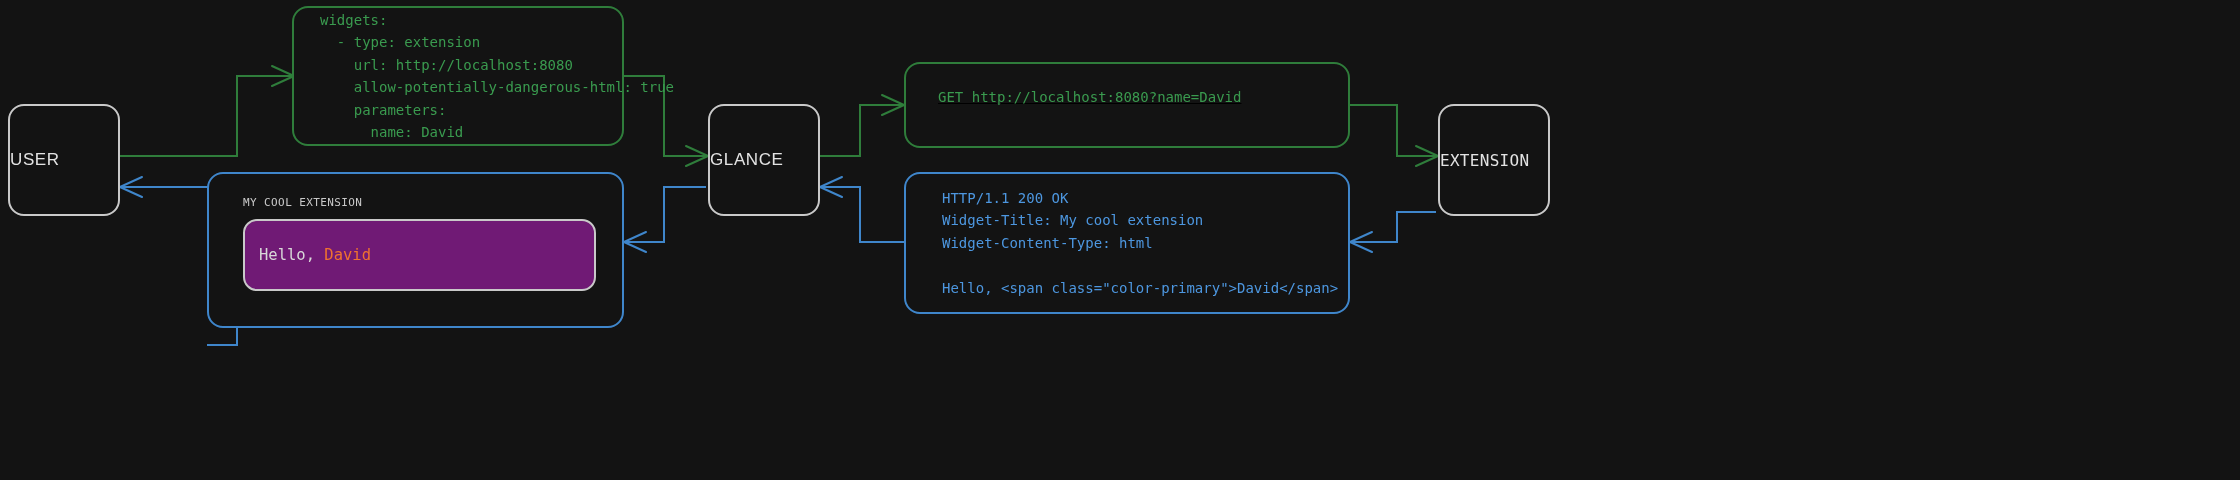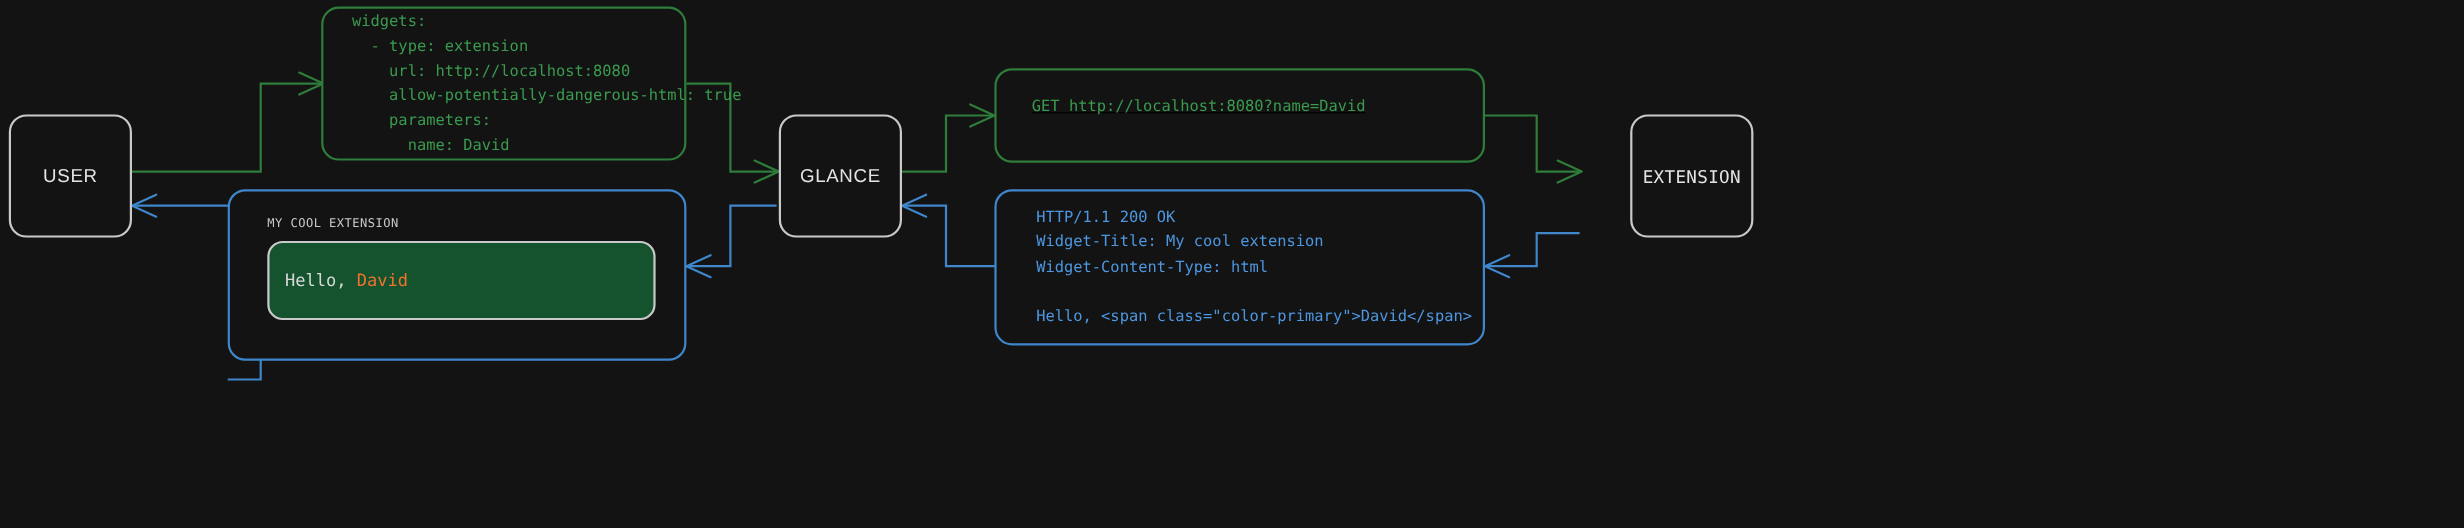--- a/index.html
+++ b/index.html
@@ -18,21 +18,20 @@
 
   
   .node {
     position: absolute;
     box-sizing: border-box;
     border: 2px solid #c9c9c9;
     border-radius: 16px;
     background: #131313;
     display: flex;
     align-items: center;
-    justify-content: center;
   }
   .node-label {
     color: #e3e3e3;
     font-size: 17px;
     letter-spacing: 0.5px;
     white-space: nowrap;
   }
   .node-label.sans {
     font-family: "Liberation Sans", sans-serif;
     font-size: 17px;
@@ -74,21 +73,21 @@
     font-size: 11px;
     letter-spacing: 0.4px;
     color: #c9c9c9;
     margin: 0 0 10px 0;
     white-space: pre;
   }
   .widget-body {
     box-sizing: border-box;
     border: 2px solid #c9c9c9;
     border-radius: 14px;
-    background: #14532d;
+    background: #701a75;
     display: flex;
     align-items: center;
   }
   .widget-text {
     font-family: "DejaVu Sans Mono", monospace;
     font-size: 15.5px;
     color: #d8d8d8;
     white-space: pre;
   }
   .widget-text .accent { color: #f0722f; }
@@ -142,21 +141,21 @@
   </svg>
 
   <div class="node" style="left:8px; top:104px; width:112px; height:112px;">
     <span class="node-label sans">USER</span>
   </div>
 
   <div class="node" style="left:708px; top:104px; width:112px; height:112px;">
     <span class="node-label sans">GLANCE</span>
   </div>
 
-  <div class="node" style="left:1482px; top:104px; width:112px; height:112px;">
+  <div class="node" style="left:1438px; top:104px; width:112px; height:112px;">
     <span class="node-label mono">EXTENSION</span>
   </div>
 
   <div class="msgbox green" style="left:292px; top:6px; width:332px; height:140px; padding:0 0 0 26px;">
     <pre class="code green">widgets:
   - type: extension
     url: http://localhost:8080
     allow-potentially-dangerous-html: true
     parameters:
       name: David</pre>

